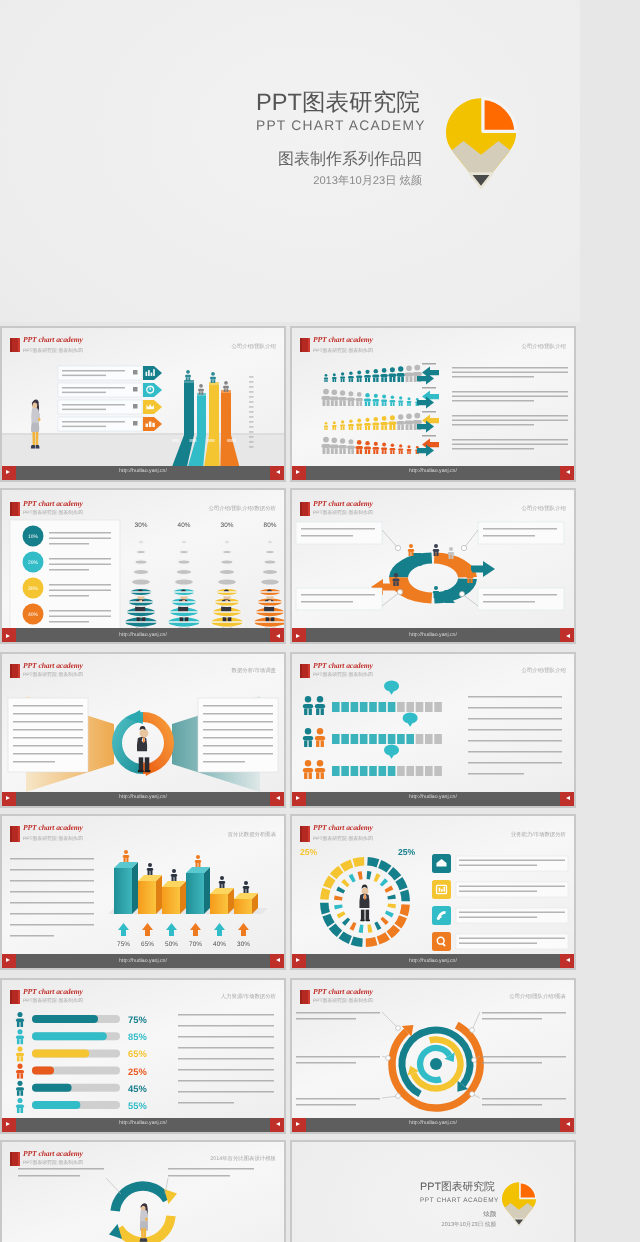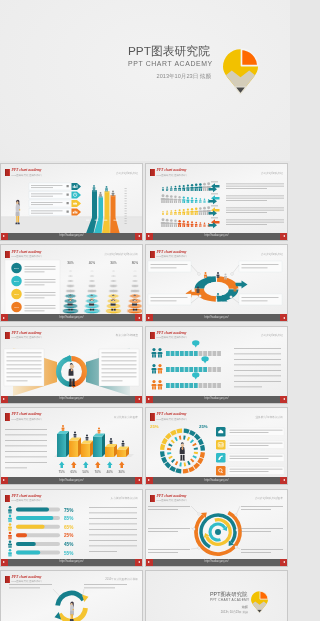--- a/index.html
+++ b/index.html
@@ -50,20 +50,21 @@
 
 </style>
 </head>
 <body>
 
 <div class="page">
   <div class="title-slide">
     <div class="ts-inner">
       <div class="ts-cn">PPT图表研究院</div>
       <div class="ts-en">PPT CHART ACADEMY</div>
+      <div class="ts-sub">图表制作系列作品四</div>
       <div class="ts-date">2013年10月23日 炫颜</div>
     </div>
     <div class="logo">
       <svg viewBox="0 0 72 92" width="35" height="45">
         <path d="M36 0 C55.9 0 72 16.1 72 36 C72 49 63 57 53 70 L36 92 L19 70 C9 57 0 49 0 36 C0 16.1 16.1 0 36 0 Z" fill="#f2c100"></path>
         <path d="M38 0.1 A36 36 0 0 1 72 34 L38 34 Z" fill="#ff6a00" stroke="#f4f4f4" stroke-width="3.4" stroke-linejoin="round"></path>
         <path d="M19 70 C14.5 63.5 9.5 58.5 6 53.5 L18 44 L36 58 L54 44 L66 53.5 C62.5 58.5 57.5 63.5 53 70 L36 92 Z" fill="#d4cdb9"></path>
         <path d="M24.5 77.5 L47.5 77.5 L36 92 Z" fill="#4a4a4a" stroke="#e8e4d6" stroke-width="2.6" stroke-linejoin="round"></path>
       </svg>
     </div>

